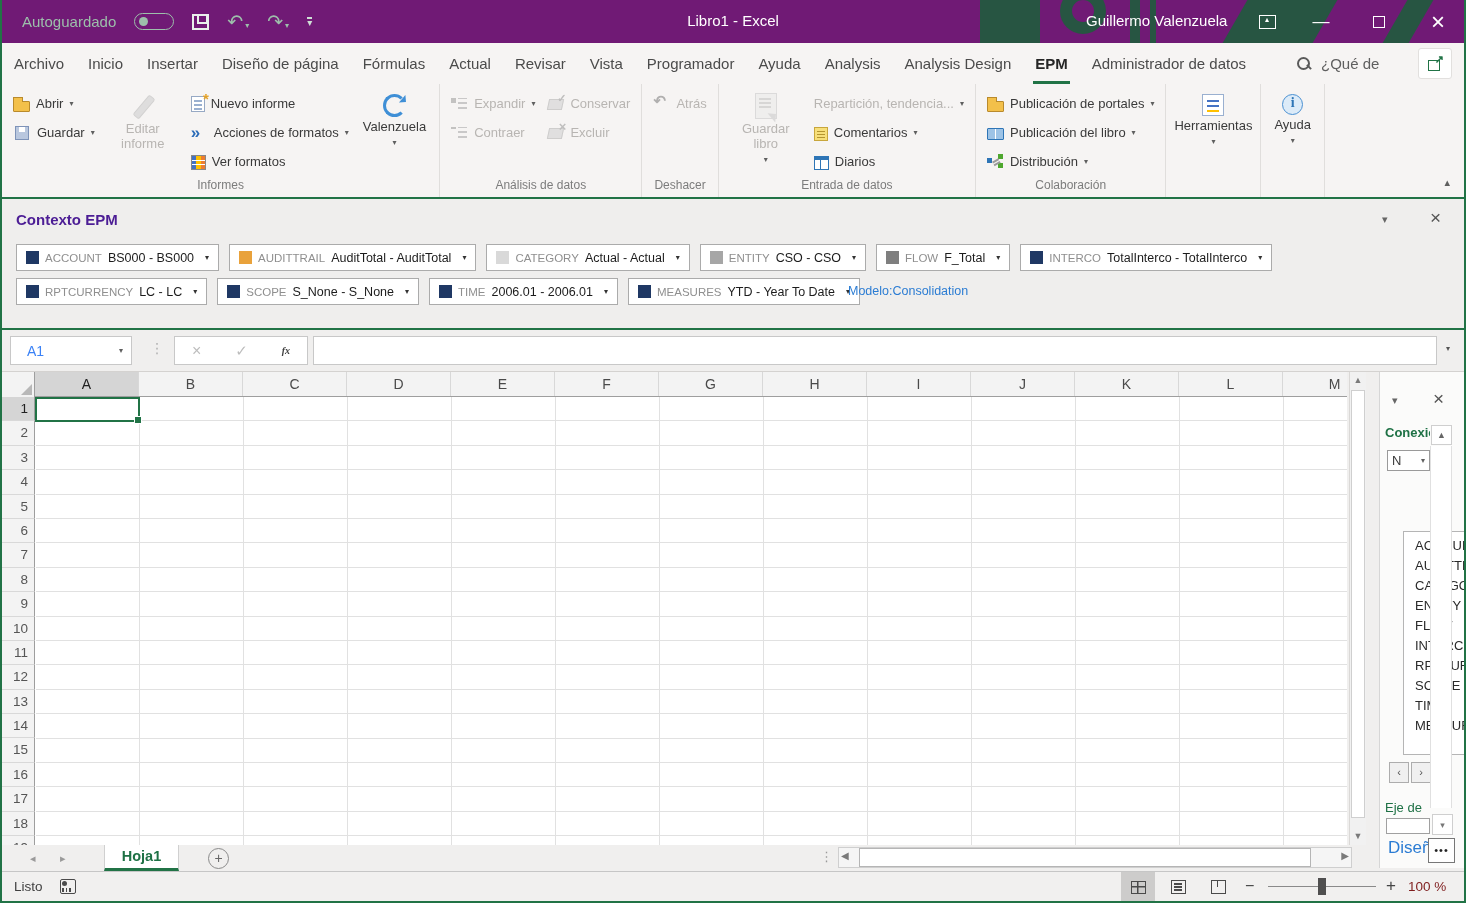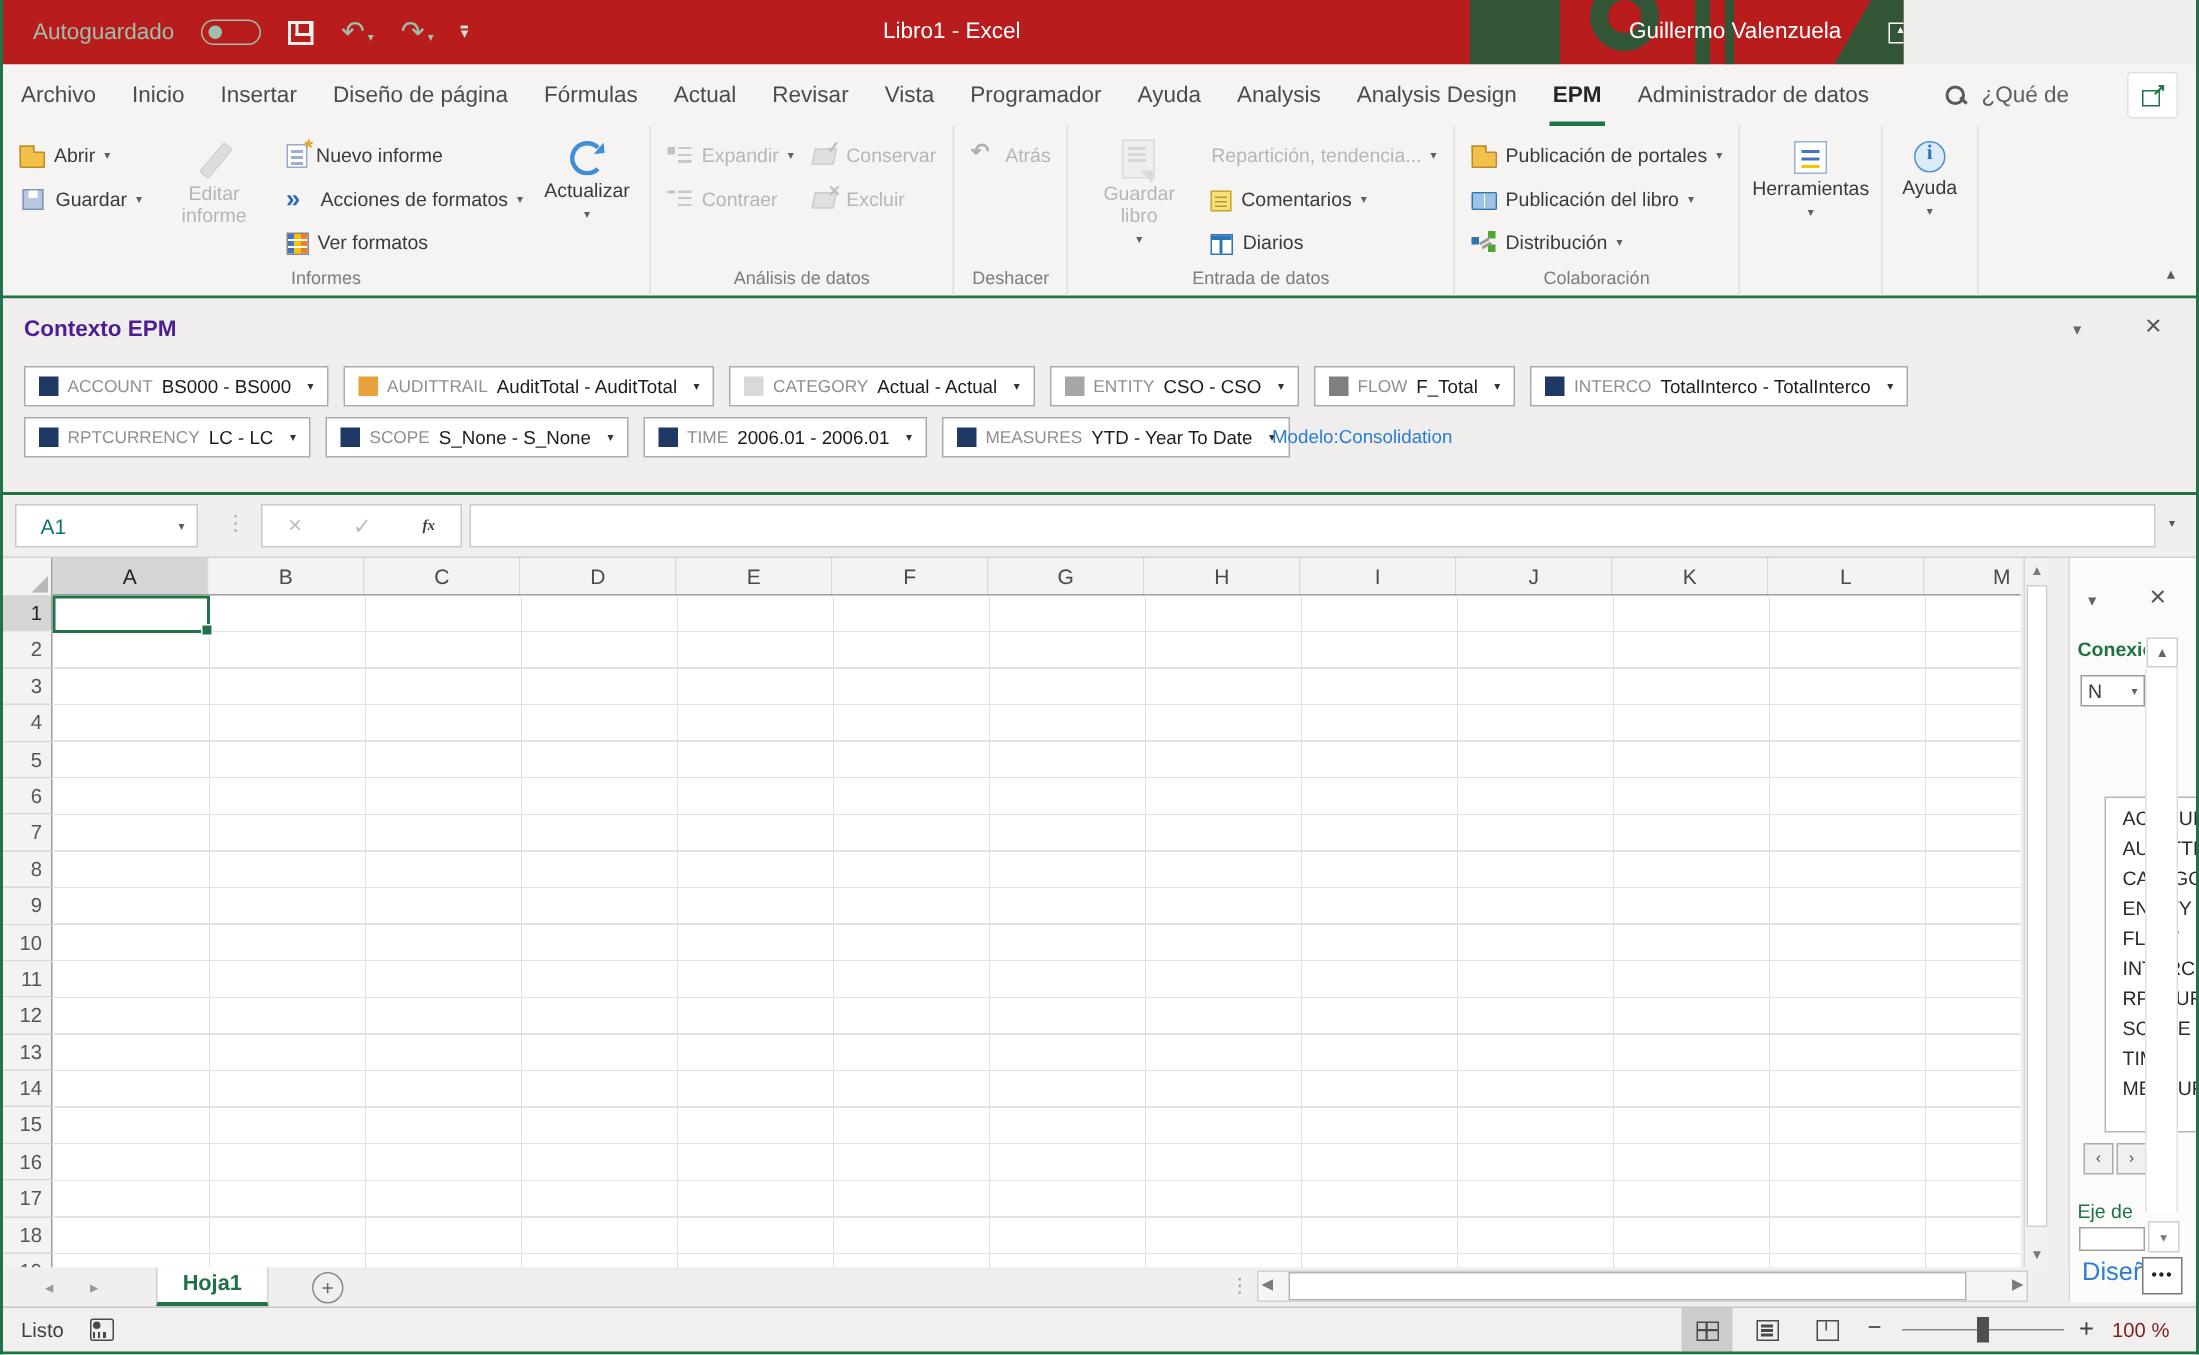--- a/index.html
+++ b/index.html
@@ -6,21 +6,21 @@
   html,body{width:1466px;height:903px}
   body{position:relative;overflow:hidden;font-family:"Liberation Sans",sans-serif;background:#f0efee;font-size:13px;color:#3a3a3a}
 
   
   .frame{position:absolute;background:#217346;z-index:50}
   #frame-left{left:0;top:0;width:2px;height:903px}
   #frame-right{right:0;top:0;width:2px;height:903px}
   #frame-bottom{left:0;bottom:0;width:1466px;height:2px}
 
   
-  #titlebar{position:absolute;left:0;top:0;width:1269px;height:43px;background:#b91c1c;color:#fff;overflow:hidden}
+  #titlebar{position:absolute;left:0;top:0;width:1466px;height:43px;background:#701a75;color:#fff;overflow:hidden}
   #titlebar .pat{position:absolute;background:#1a6039;opacity:.85}
   .qa{position:absolute;left:22px;top:0;height:43px;display:flex;align-items:center;gap:18px}
   .qa-label{color:#9dbfab;font-size:15px}
   .toggle{width:40px;height:17px;border:1px solid #9dbfab;border-radius:9px;position:relative}
   .toggle::after{content:"";position:absolute;left:4px;top:3px;width:9px;height:9px;border-radius:50%;background:#9dbfab}
   .ic-savewhite{width:17px;height:16px;border:2px solid #e9f1ec;position:relative}
   .ic-savewhite::before{content:"";position:absolute;left:3px;top:0;width:7px;height:6px;border:2px solid #e9f1ec;border-top:none}
   .undoredo{color:#9dbfab;font-size:19px;line-height:1}
   .tinychev{color:#9dbfab;font-size:8px;margin-left:2px}
   .qa-custom{color:#cfe0d6;font-size:10px;border-top:2px solid #cfe0d6;padding-top:1px;line-height:6px}
@@ -114,21 +114,21 @@
   .chip{height:27px;background:#fff;border:1px solid #ababab;display:flex;align-items:center;gap:6px;padding:0 9px;white-space:nowrap}
   .chip .sq{width:13px;height:13px;flex:none}
   .chip .dim{color:#8f8f8f;font-size:11.5px}
   .chip .val{color:#1c1c1c;font-size:12.5px}
   .chip .chev{margin-left:5px;color:#333}
   #model-label{position:absolute;left:846px;top:85px;color:#2b7cd3;font-size:12.5px}
 
   
   #fbar{position:absolute;left:2px;top:330px;width:1462px;height:42px;background:#f0efee;border-bottom:1px solid #d4d2d0}
   #namebox{position:absolute;left:8px;top:6px;width:122px;height:29px;background:#fff;border:1px solid #c8c8c8;display:flex;align-items:center}
-  #namebox .nbtext{padding-left:16px;font-size:14px;color:#0f766e;flex:1}
+  #namebox .nbtext{padding-left:16px;font-size:14px;color:#3b82f6;flex:1}
   #namebox .chev{margin-right:8px}
   #fbar-dots{position:absolute;left:148px;top:10px;color:#b0b0b0;font-size:14px;letter-spacing:0}
   #fxgroup{position:absolute;left:172px;top:6px;width:134px;height:29px;background:#fff;border:1px solid #c8c8c8;display:flex;align-items:center;justify-content:space-around}
   .fx-x{color:#bdbdbd;font-size:16px}
   .fx-check{color:#bdbdbd;font-size:15px}
   .fx-fx{font-family:"Liberation Serif",serif;font-style:italic;font-weight:bold;font-size:10px;color:#3f3f3f}
   #formula-field{position:absolute;left:311px;top:6px;width:1124px;height:29px;background:#fff;border:1px solid #c8c8c8}
   #fbar-expand{position:absolute;left:1444px;top:14px;color:#555}
 
   
@@ -291,21 +291,21 @@
             <span class="">Acciones de formatos</span>
             <span class="chev">▾</span>
           </div>
           <div class="smallbtn">
             <span class="ic ic-formats"></span>
             <span class="">Ver formatos</span>
           </div>
         </div>
         <div class="bigbtn">
           <span class="ic ic-refresh icbig"></span>
-          <span class="blabel">Actualizar</span>
+          <span class="blabel">Valenzuela</span>
           <span class="chev">▾</span>
         </div>
       </div>
       <div class="rglabel">Informes</div>
     </div>
     <div class="rgroup">
       <div class="rgbody">
         <div class="bcol">
           <div class="smallbtn dis">
             <span class="ic ic-expand"></span>

